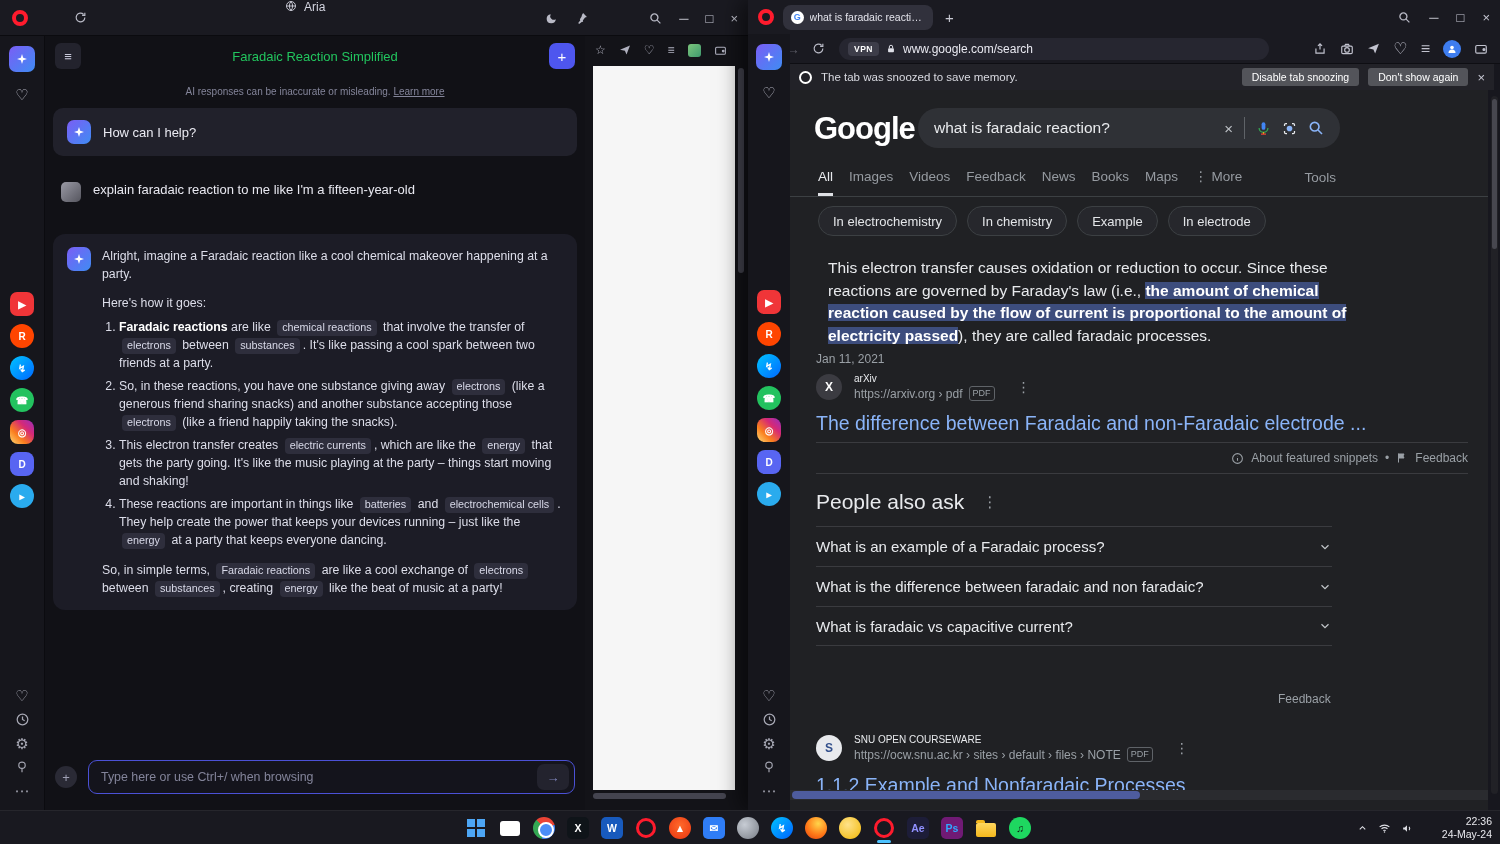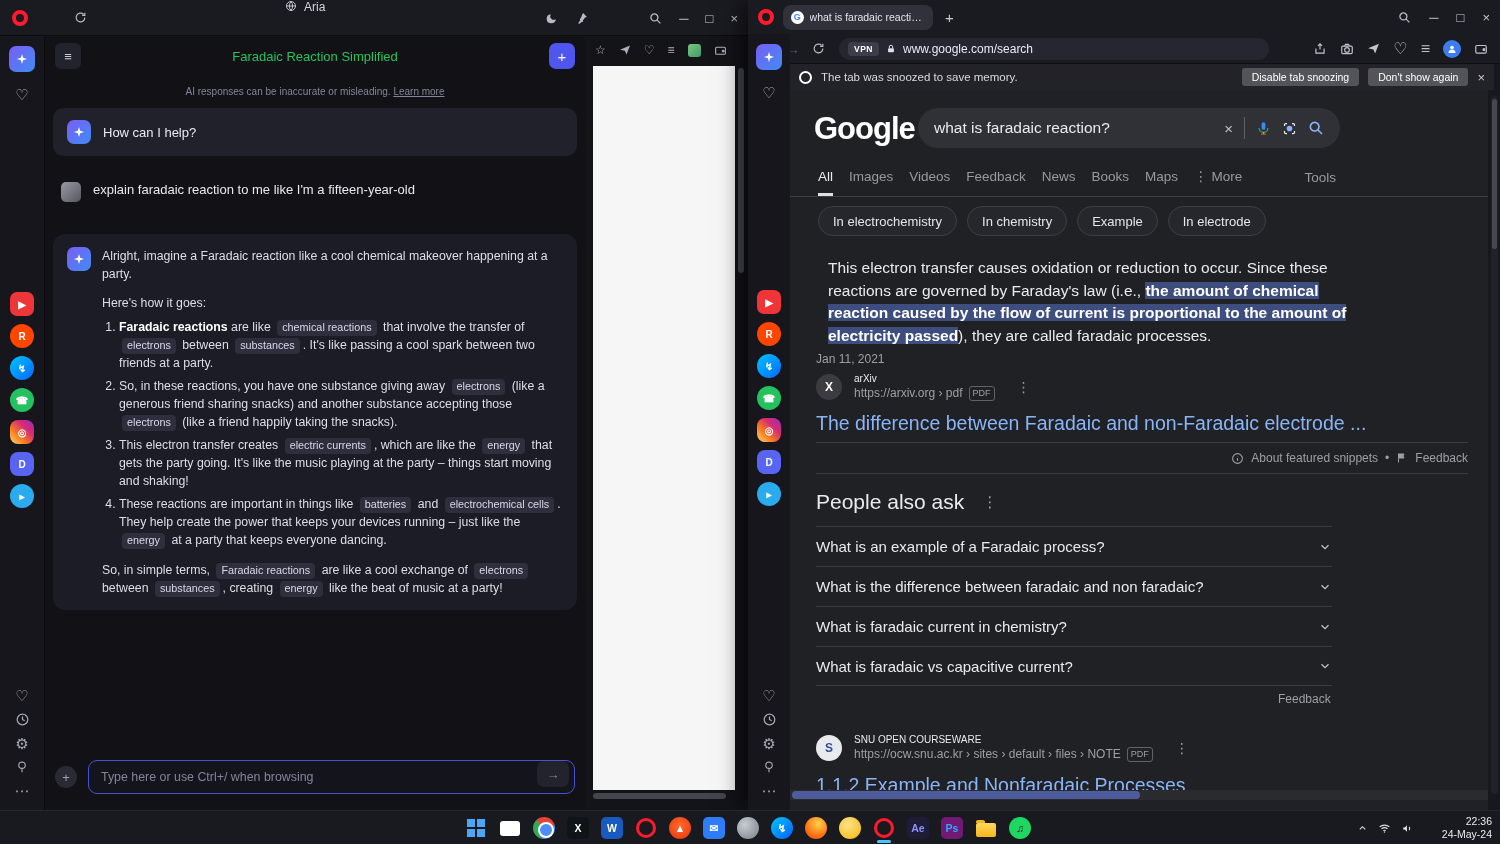--- a/index.html
+++ b/index.html
@@ -50,21 +50,21 @@
   .card-resp{background:#1c1c26;border-radius:12px;padding:13px 14px;display:flex;gap:11px;margin-top:14px}
   .resp-body{font-size:12.3px;line-height:18px;color:#dddeea}
   .resp-body p.li-intro{margin-top:11px}
   .resp-body ol{margin:6px 0 0;padding-left:17px}
   .resp-body li{margin-bottom:5px}
   .resp-body p.outro{margin-top:12px}
   .chip{background:#2e2e3c;border-radius:4px;padding:0 5px;margin:0 3px;font-size:10.8px;color:#d8d9e8;display:inline-block;line-height:15.5px}
   .b{font-weight:700;color:#fff}
   .ap-input{position:absolute;left:10px;right:10px;bottom:16px;height:34px;display:flex;gap:11px;align-items:center}
   .round-plus{flex:0 0 22px;width:22px;height:22px;border-radius:50%;background:#2a2a35;color:#9fa0b4;font-size:13px}
-  .field{flex:1;height:34px;border:1px solid #4b51d6;border-radius:9px;background:#14141c;display:flex;padding:0 5px 0 12px}
+  .field{flex:1;height:34px;border:1px solid #4b51d6;border-radius:9px;background:#14141c;display:flex;align-items:center;padding:0 5px 0 12px}
   .field input{flex:1;background:transparent;border:none;outline:none;color:#c6c7d4;font-size:12.4px;font-family:inherit}
   .field input::placeholder{color:#83849a}
   .send-btn{width:32px;height:26px;border-radius:7px;background:#23232e;color:#7e83b8;font-size:13px}
 
   
   .lw-page{position:absolute;left:585px;top:36px;right:0;bottom:0;background:#131318}
   .pg-tools{height:28px;display:flex;align-items:center;gap:13px;padding:0 10px;color:#b0b1bf;font-size:12px}
   .ext-sq{width:13px;height:13px;border-radius:3px;background:linear-gradient(135deg,#7cc67c,#3f9a6e)}
   .pg-doc{position:absolute;left:8px;top:30px;right:13px;bottom:20px;background:#f6f6f6}
   .pg-vs{position:absolute;right:4px;top:32px;width:6px;bottom:22px}
@@ -109,21 +109,21 @@
   .g-hr1{position:absolute;left:0;right:0;top:106px;height:1px;background:#3c4043}
   .g-chips{position:absolute;left:28px;top:116px;display:flex;gap:10px}
   .g-chip{height:30px;border:1px solid #3c4043;background:#26272c;border-radius:16px;display:flex;align-items:center;padding:0 14px;font-size:13px;color:#e3e5e8;white-space:nowrap}
   .g-snippet{position:absolute;left:38px;top:167px;width:522px;font-size:15.5px;line-height:22.5px;color:#e8eaed}
   .hl{background:#3d4d7d;color:#fff;font-weight:700}
   .g-date{position:absolute;left:26px;top:262px;font-size:12px;color:#9aa0a6}
   .g-src{position:absolute;left:26px;top:283px;display:flex;gap:12px;align-items:center}
   .src-fav{width:26px;height:26px;border-radius:50%;background:#3b3b41;color:#fff;font-size:12px;font-weight:700;display:flex;align-items:center;justify-content:center}
   .src-fav.lite{background:#e8eaed;color:#33508c}
   .src-name{font-size:10px;color:#e8eaed}
-  .src-url{display:flex;gap:6px;font-size:12px;color:#9aa0a6;margin-top:2px}
+  .src-url{display:flex;gap:6px;align-items:center;font-size:12px;color:#9aa0a6;margin-top:2px}
   .pdf-badge{font-size:9px;border:1px solid #5f6368;color:#9aa0a6;border-radius:3px;padding:0 3px;line-height:13px}
   .dots{color:#9aa0a6;font-size:14px;margin-left:10px}
   .g-r1title{position:absolute;left:26px;top:322px;font-size:19.5px;color:#8ab4f8}
   .g-sfoot{position:absolute;left:26px;right:20px;top:352px;border-top:1px solid #3a3b3f;border-bottom:1px solid #3a3b3f;padding:8px 0;display:flex;justify-content:flex-end;align-items:center;gap:7px;font-size:12px;color:#9aa0a6}
   .g-paaT{position:absolute;left:26px;top:400px;font-size:21px;color:#e8eaed;display:flex;align-items:center}
   .g-paaT .dots{font-size:15px;margin-left:18px}
   .g-paa{position:absolute;left:26px;top:436px;width:516px}
   .paa-row{height:40px;display:flex;align-items:center;justify-content:space-between;border-top:1px solid #3a3b3f;font-size:15px;color:#e8eaed}
   .paa-row:last-child{border-bottom:1px solid #3a3b3f}
   .chev{color:#c4c7cb}
@@ -572,28 +572,20 @@
 
         <div class="paa-row">
           <span>What is the difference between faradaic and non faradaic?</span>
           <span class="chev ic">
             <svg width="14" height="14" viewBox="0 0 24 24" fill="none" stroke="currentColor" stroke-width="2">
               <path d="M6 9l6 6 6-6"></path>
             </svg>
           </span>
         </div>
 
-        <div class="paa-row">
-          <span>What is faradaic current in chemistry?</span>
-          <span class="chev ic">
-            <svg width="14" height="14" viewBox="0 0 24 24" fill="none" stroke="currentColor" stroke-width="2">
-              <path d="M6 9l6 6 6-6"></path>
-            </svg>
-          </span>
-        </div>
 
         <div class="paa-row">
           <span>What is faradaic vs capacitive current?</span>
           <span class="chev ic">
             <svg width="14" height="14" viewBox="0 0 24 24" fill="none" stroke="currentColor" stroke-width="2">
               <path d="M6 9l6 6 6-6"></path>
             </svg>
           </span>
         </div>
       </div>

